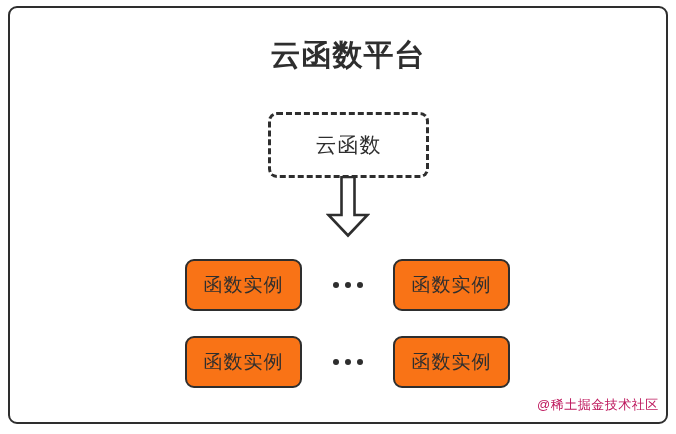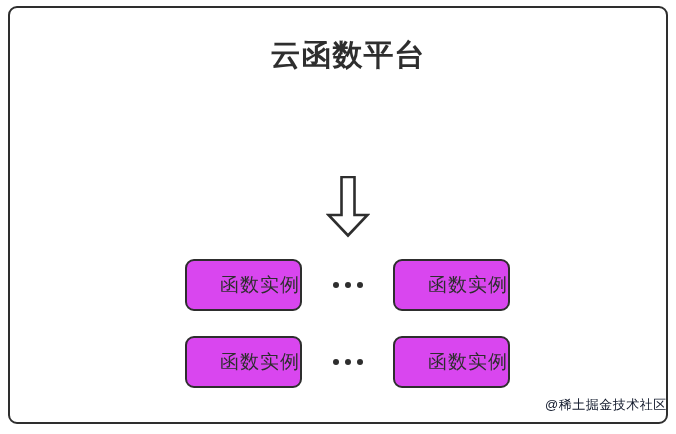--- a/index.html
+++ b/index.html
@@ -89,24 +89,24 @@
   .instance-row.row-2 { top: 328px; }
 
   .instance-box {
     position: absolute;
     top: 0;
     width: 117px;
     height: 52px;
     box-sizing: border-box;
     border: 2.5px solid #2e2e2e;
     border-radius: 9px;
-    background: #d946ef;
+    background: #f97316;
     display: flex;
     align-items: center;
-    justify-content: flex-end;
+    justify-content: center;
   }
   .instance-box.left  { left: 175px; }
   .instance-box.right { left: 383px; }
 
   .instance-label {
     font-size: 19px;
     color: #2e2e2e;
     letter-spacing: 1px;
   }
 
@@ -128,35 +128,37 @@
     border-radius: 50%;
     background: #2e2e2e;
   }
 
   
   .watermark {
     position: absolute;
     left: 537px;
     top: 396px;
     font-size: 13px;
-    color: #0f172a;
+    color: #be185d;
     letter-spacing: 0.5px;
     white-space: nowrap;
-    margin-left: 8px;
   }
 </style>
 </head>
 <body>
 
 <div id="canvas">
 
   <div class="platform-frame">
 
     <div class="platform-title">云函数平台</div>
 
+    <div class="cloud-function-box">
+      <span class="cloud-function-label">云函数</span>
+    </div>
 
     <div class="down-arrow">
       <svg width="44" height="62" viewBox="0 0 44 62" xmlns="http://www.w3.org/2000/svg">
         <path d="M15.5 1 L28.5 1 L28.5 39 L41.5 39 L22 59.5 L2.5 39 L15.5 39 Z" fill="#ffffff" stroke="#2e2e2e" stroke-width="2.6" stroke-linejoin="miter"></path>
       </svg>
     </div>
 
     <div class="instance-row row-1">
       <div class="instance-box left">
         <span class="instance-label">函数实例</span>

